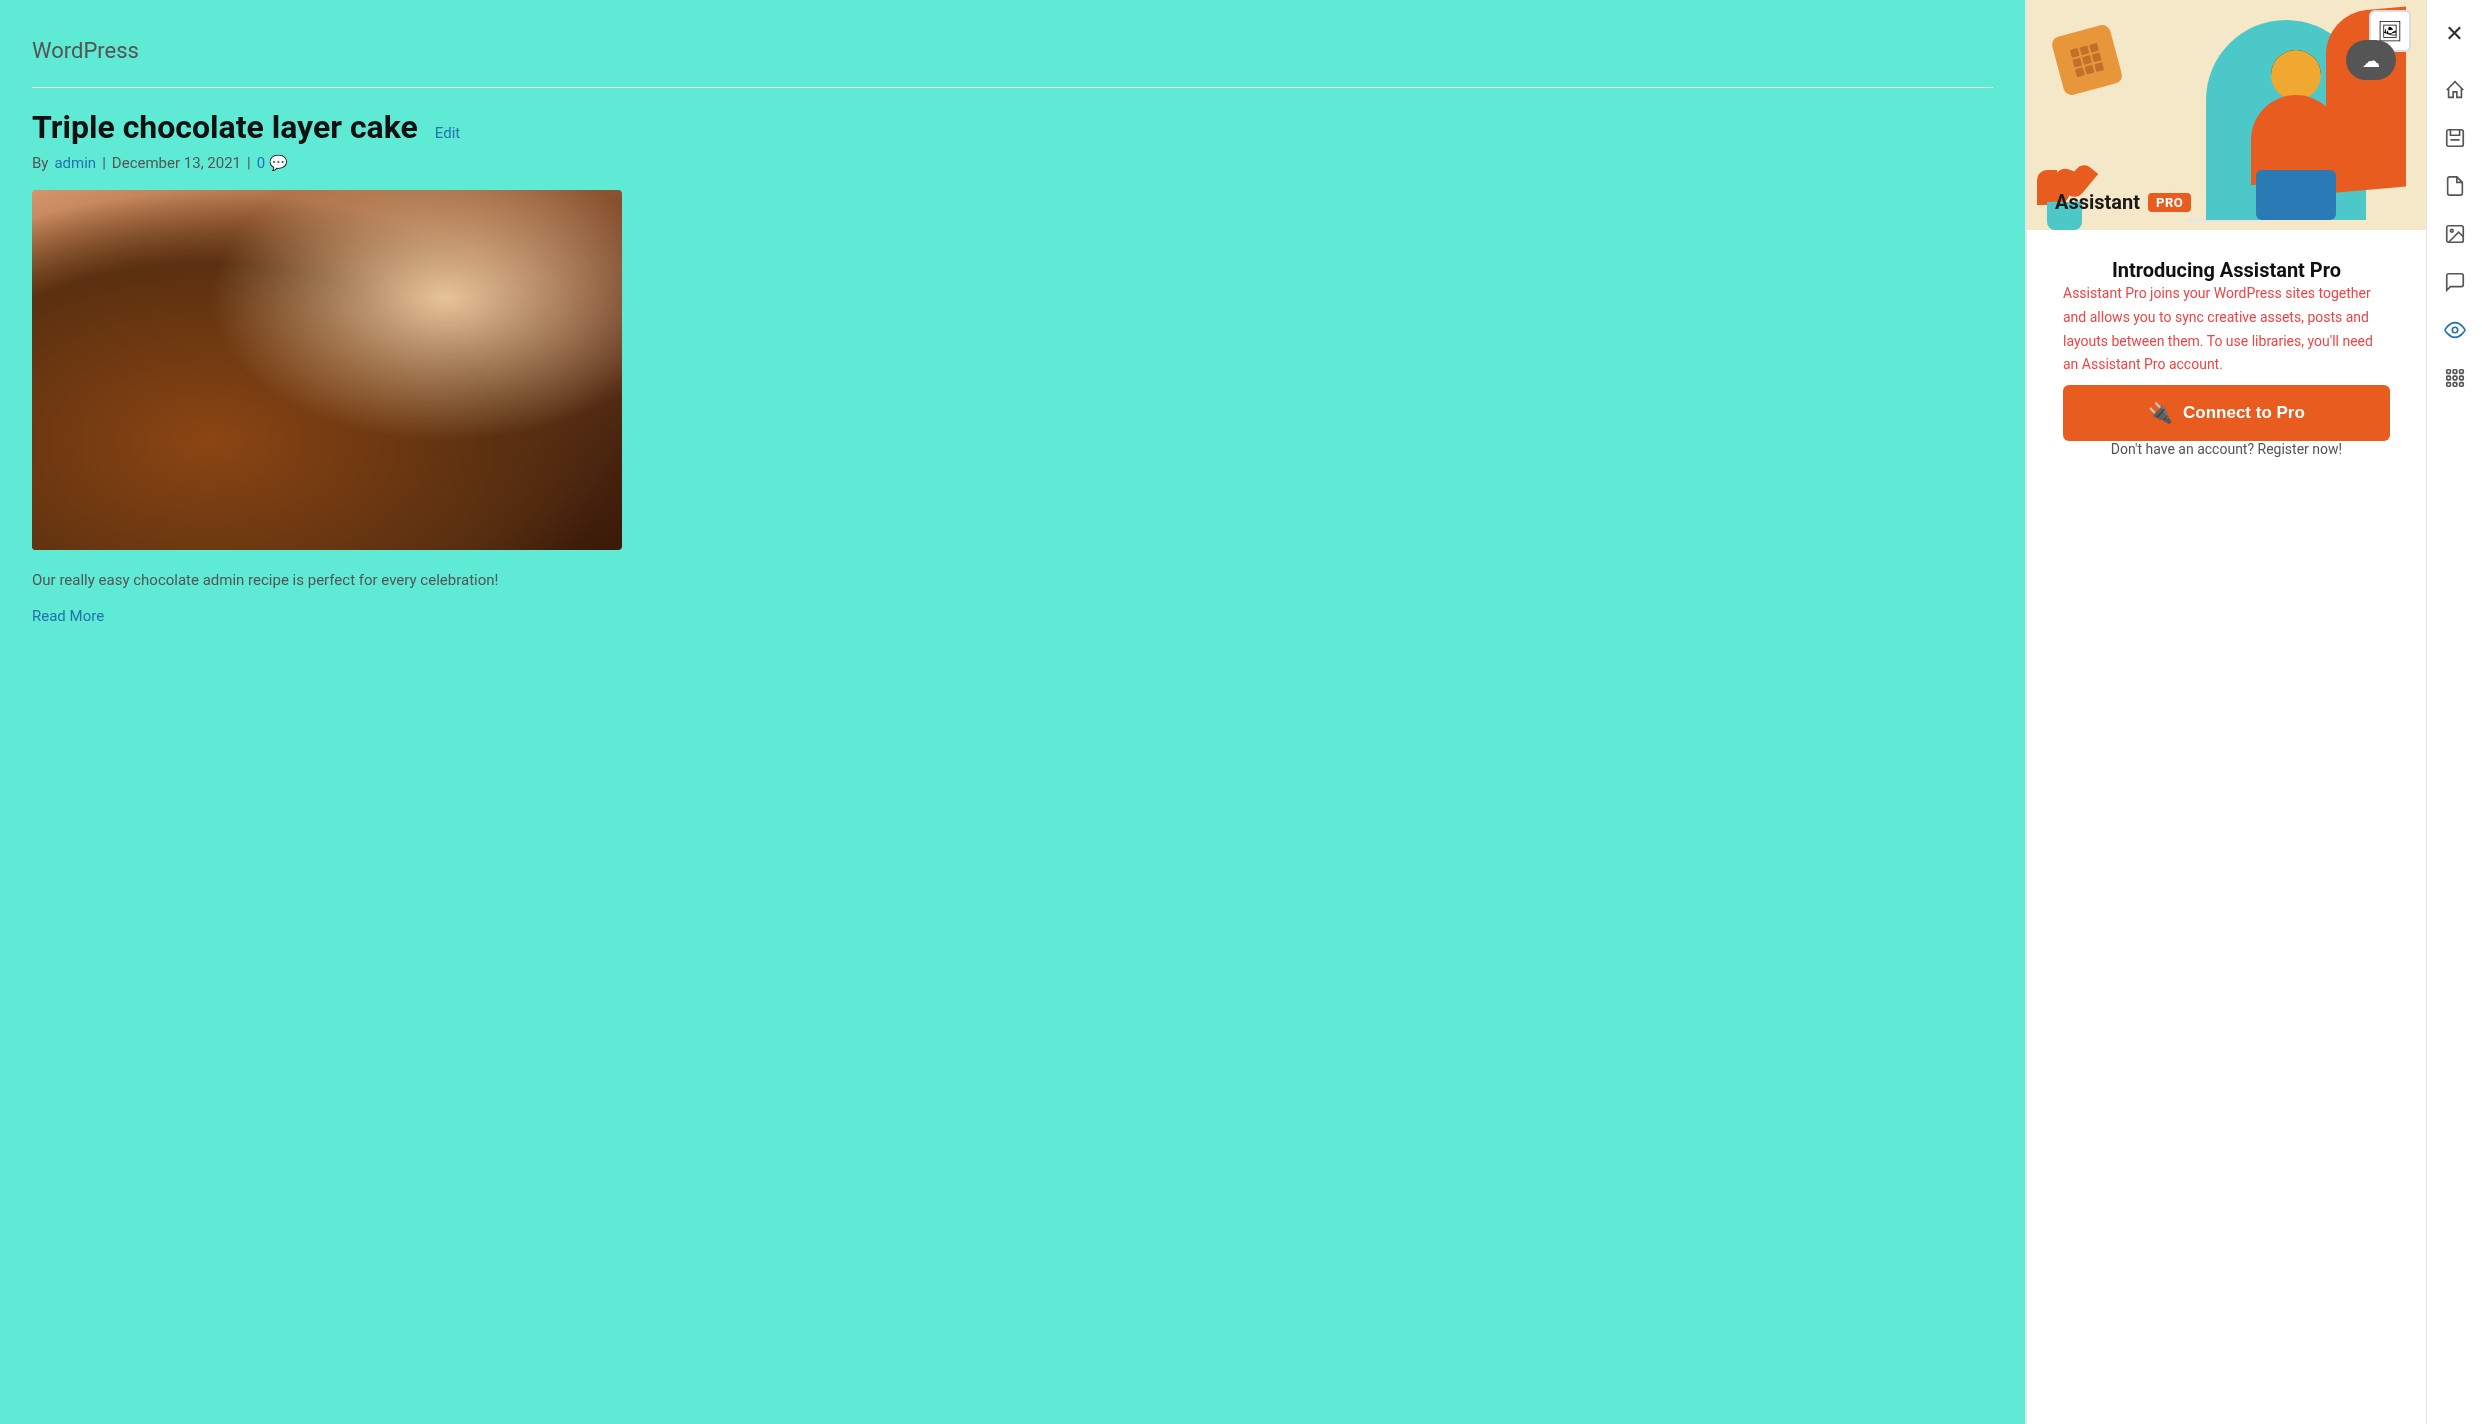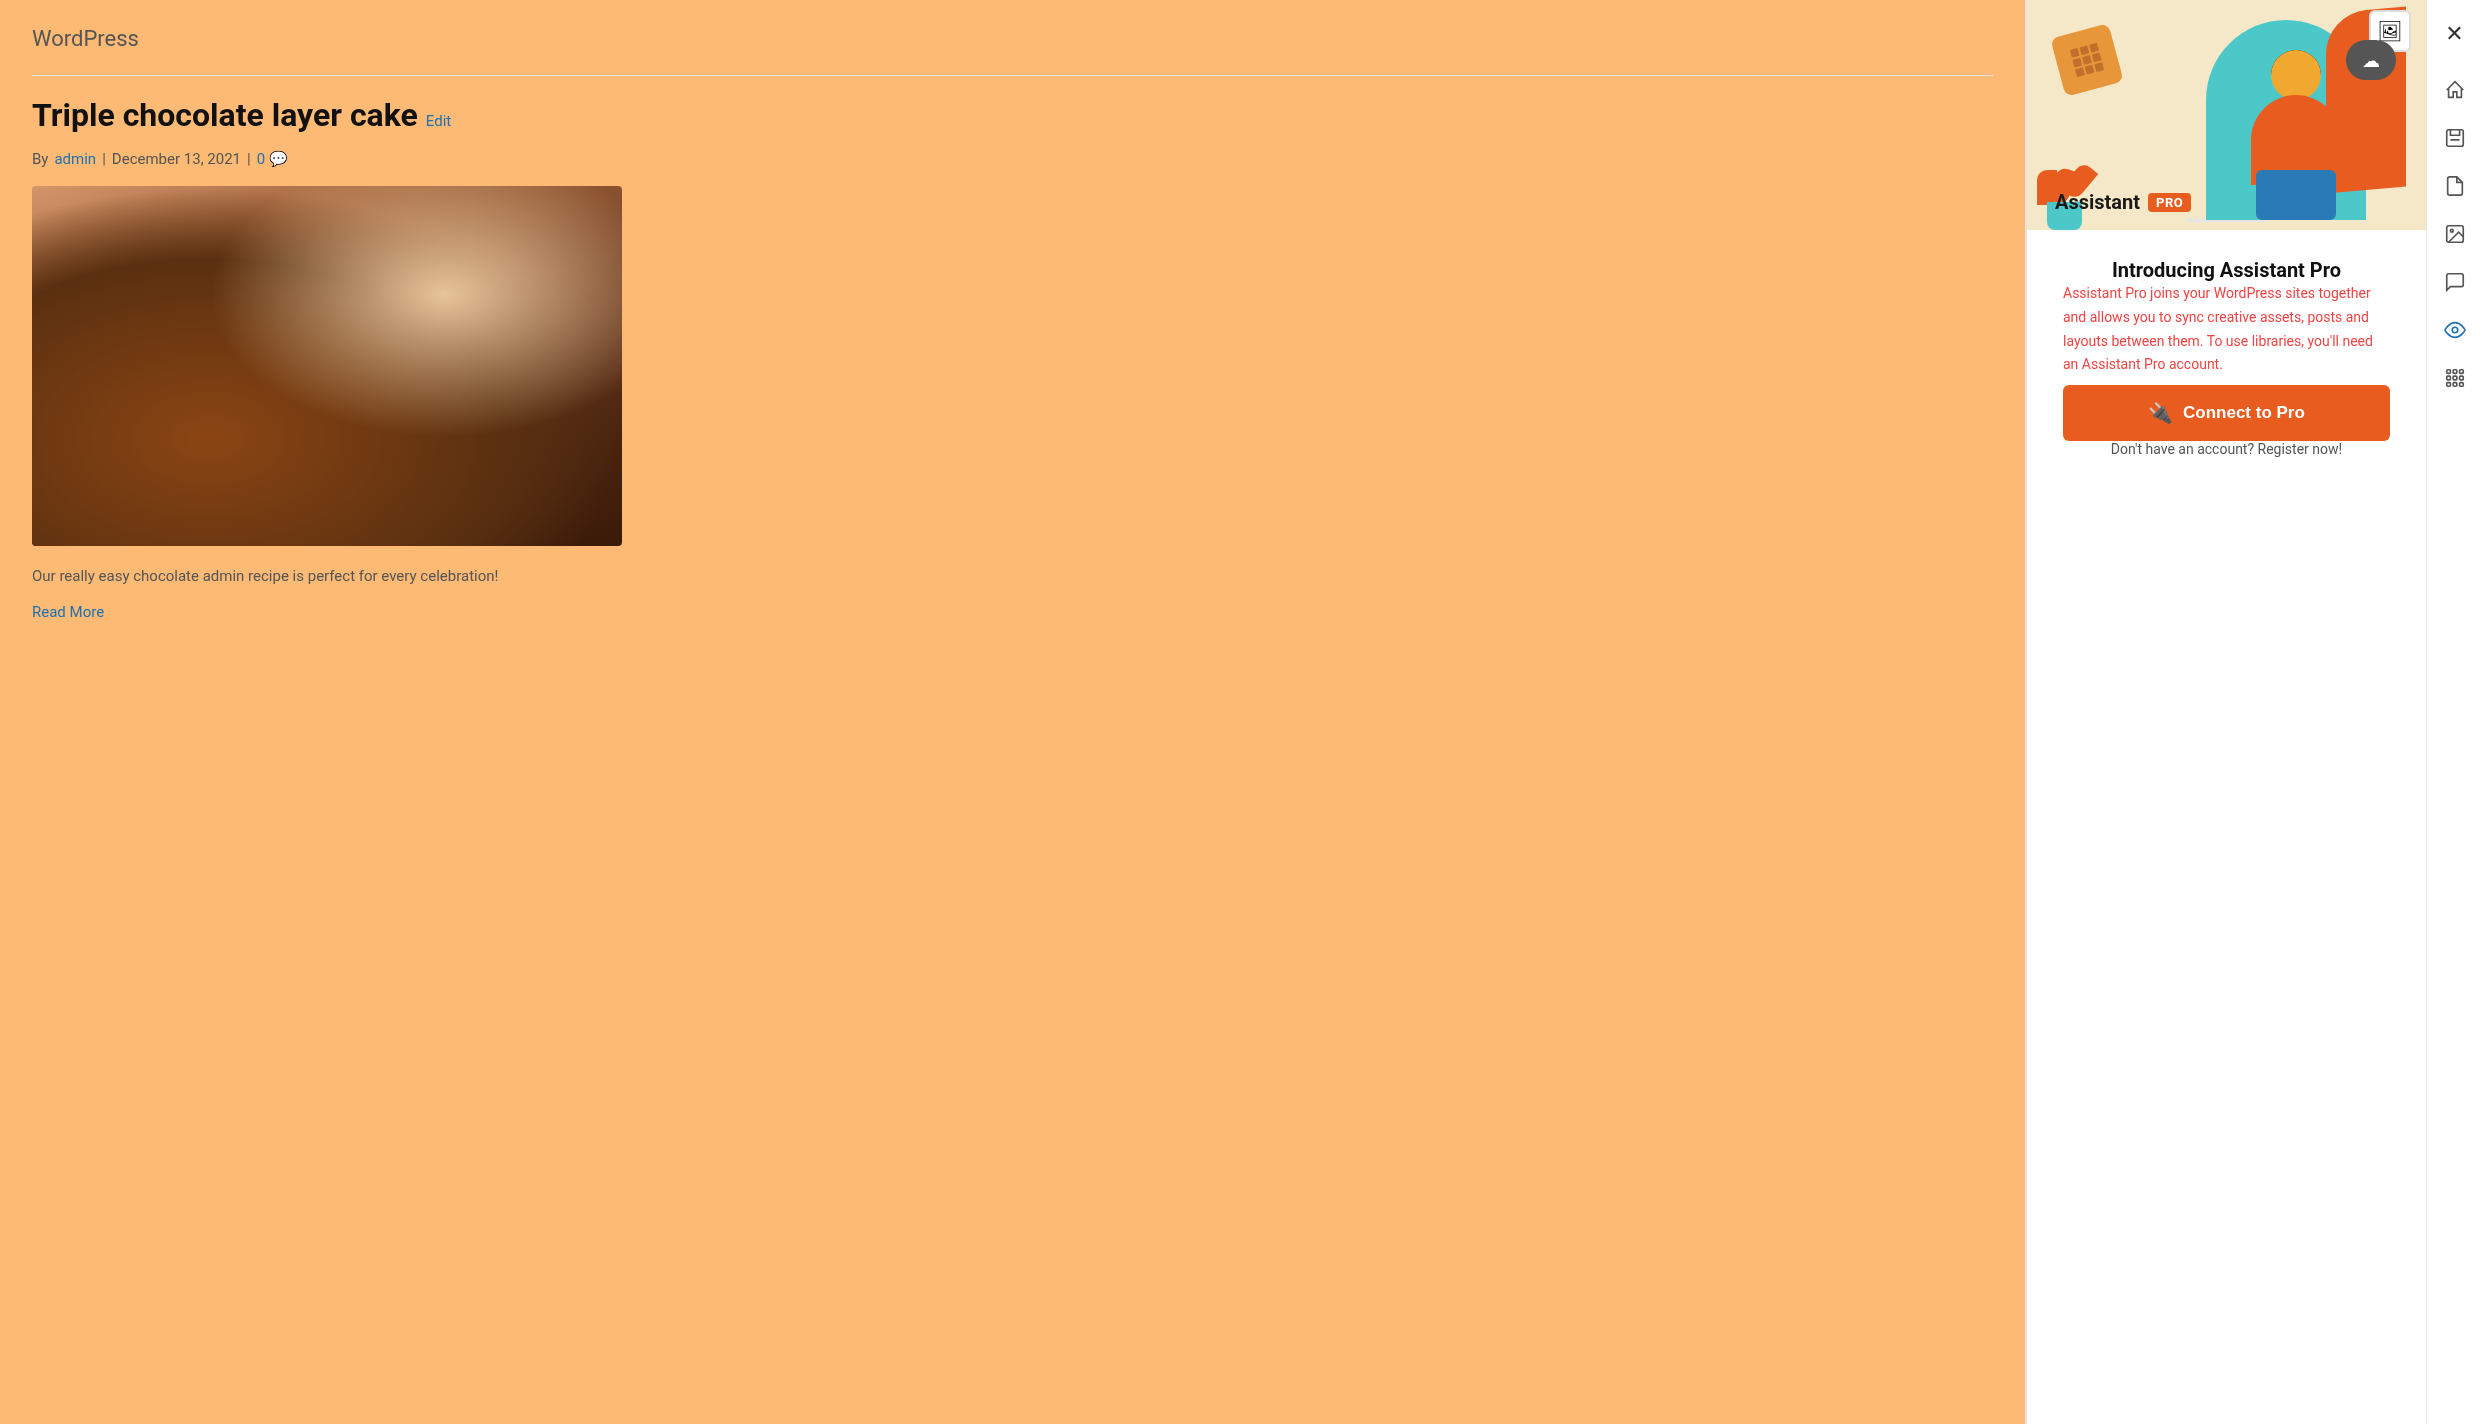--- a/index.html
+++ b/index.html
@@ -7,22 +7,22 @@
       font-family: -apple-system, BlinkMacSystemFont, "Segoe UI", Roboto, sans-serif;
       background: #fff;
       display: flex;
       width: 100%;
       min-height: 100vh;
     }
 
     
     .main-content {
       flex: 1;
-      padding: 24px 32px;
-      background: #fdba74;
+      padding: 36px 32px;
+      background: #5eead4;
       border-right: 1px solid #e5e5e5;
     }
 
     .site-title-block {
       margin-bottom: 20px;
     }
     .site-title {
       font-size: 22px;
       color: #555;
       font-weight: 400;
@@ -31,22 +31,22 @@
 
     .divider {
       border: none;
       border-top: 1px solid #e5e5e5;
       margin-bottom: 20px;
     }
 
     .post-title-row {
       display: flex;
       align-items: baseline;
-      gap: 8px;
-      margin-bottom: 16px;
+      gap: 17px;
+      margin-bottom: 8px;
     }
     .post-title {
       font-size: 32px;
       font-weight: 700;
       color: #111;
     }
     .post-edit-link {
       font-size: 15px;
       color: #2271b1;
       text-decoration: none;

